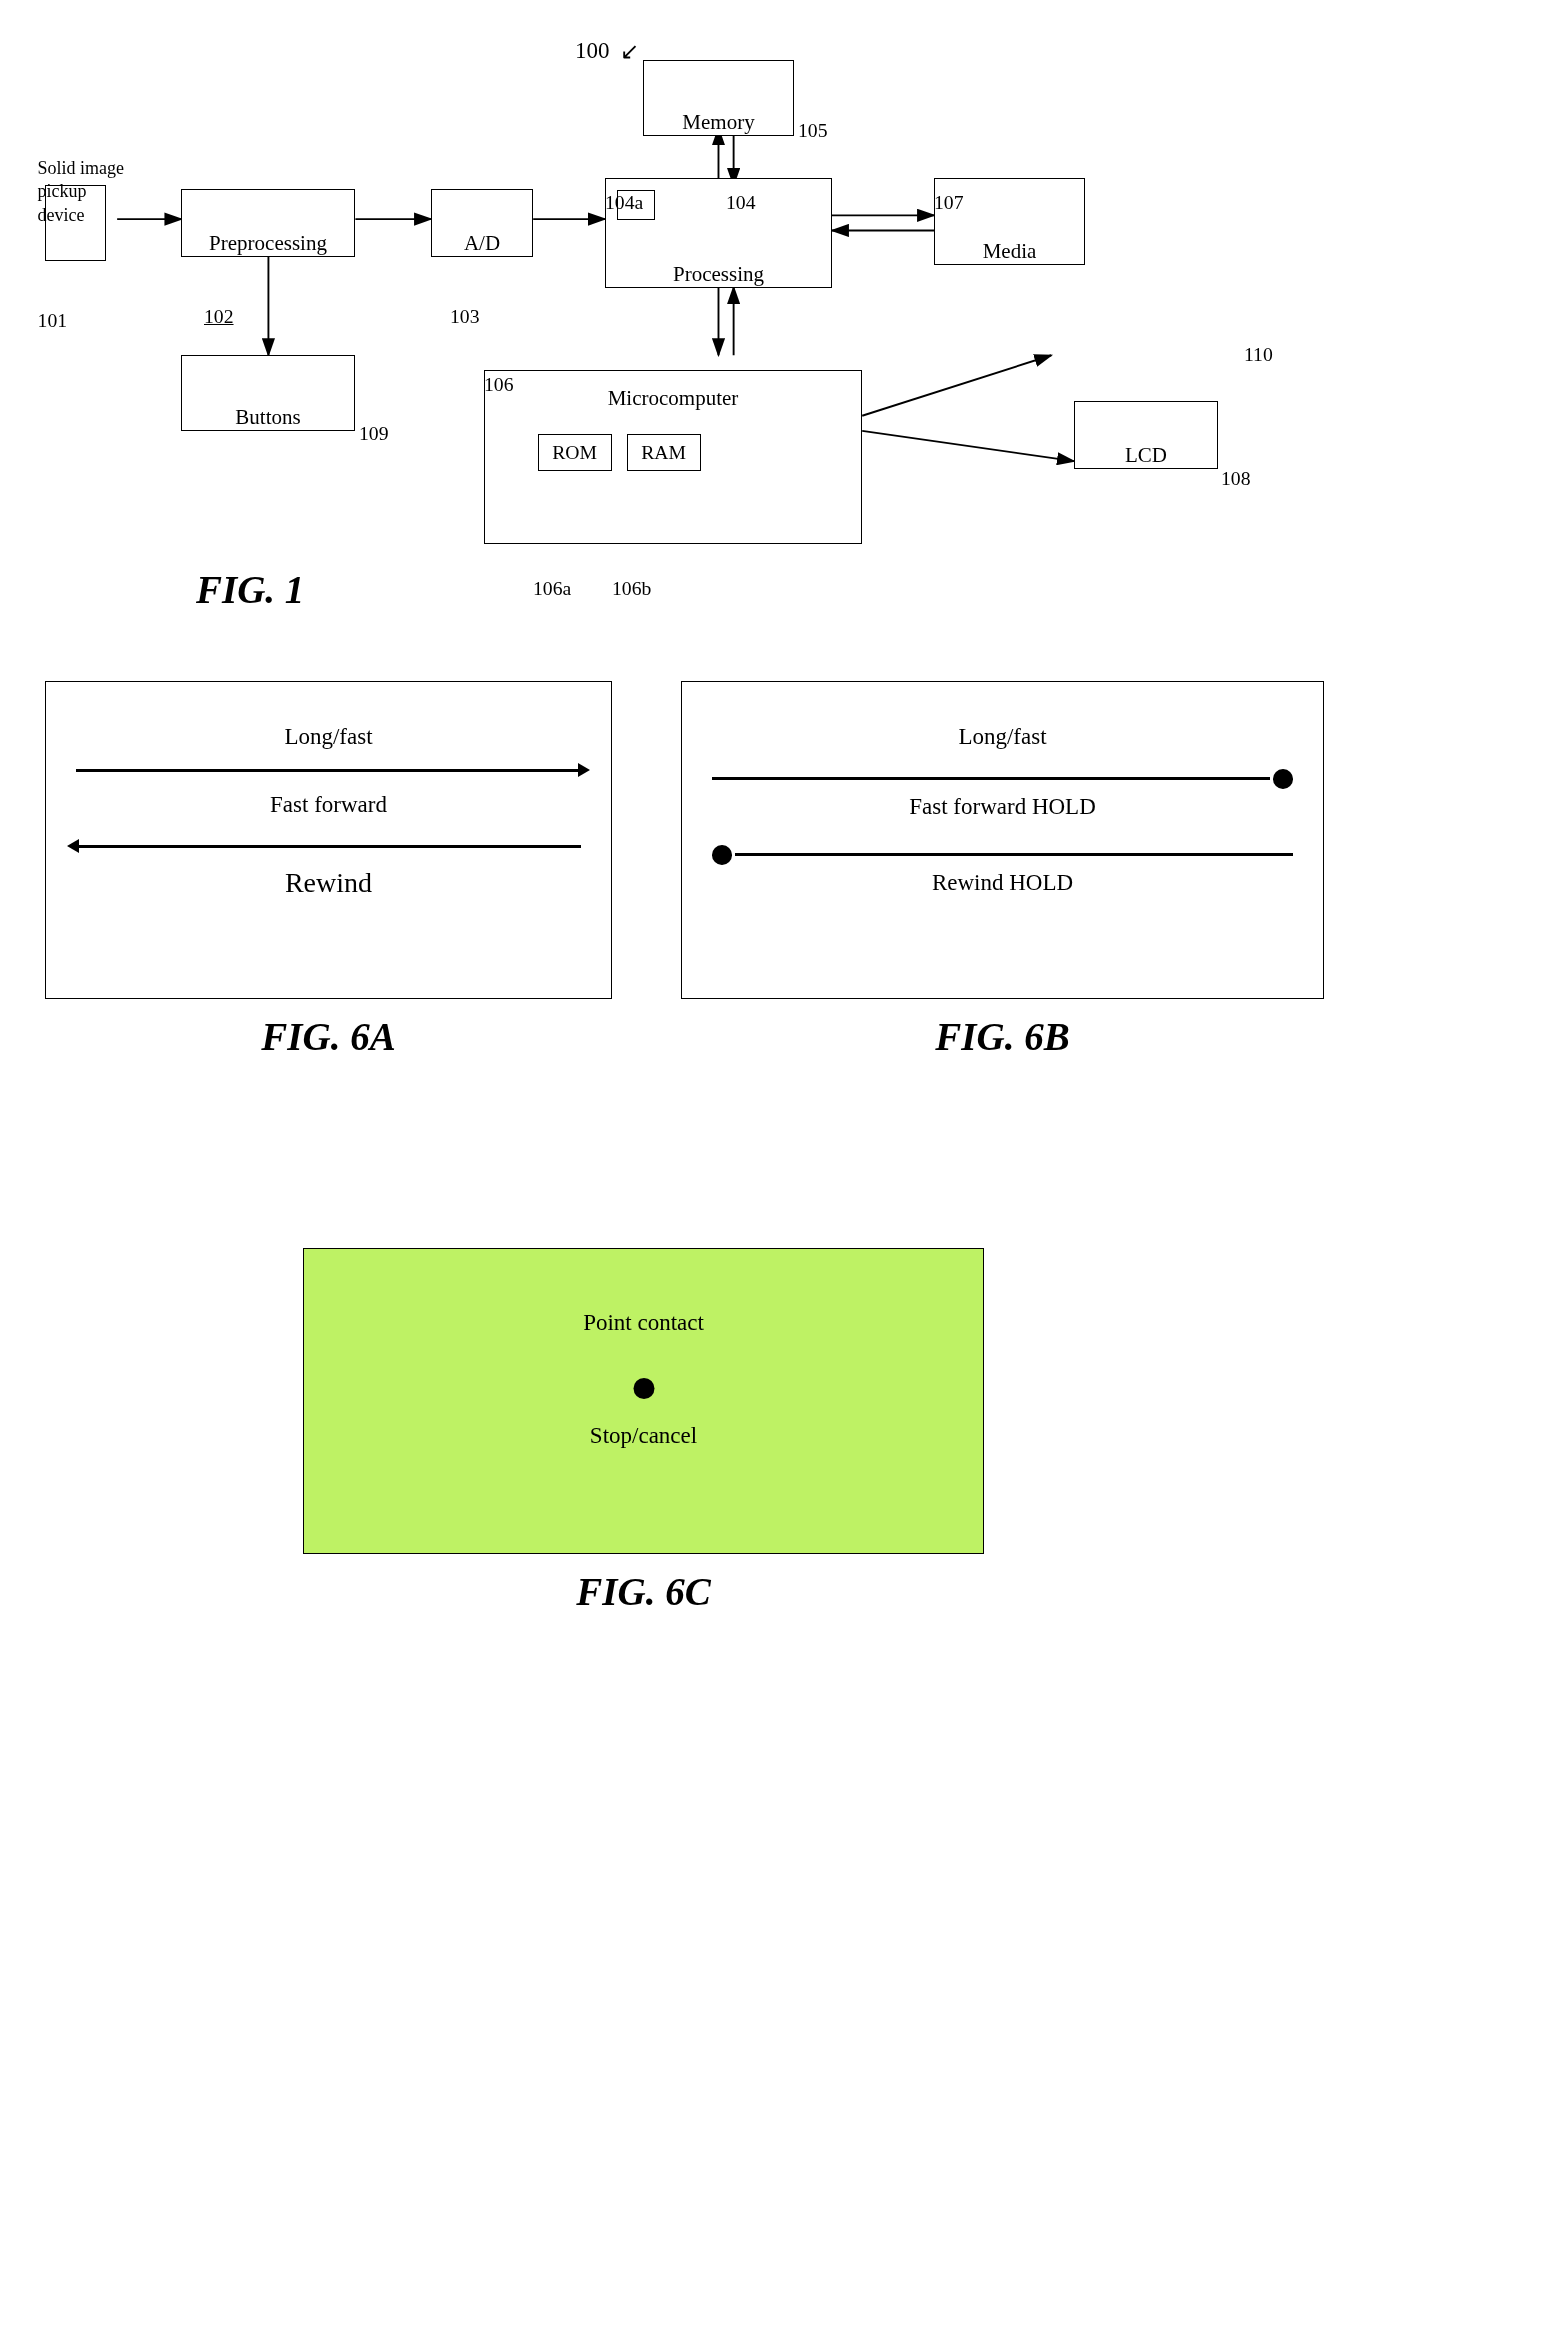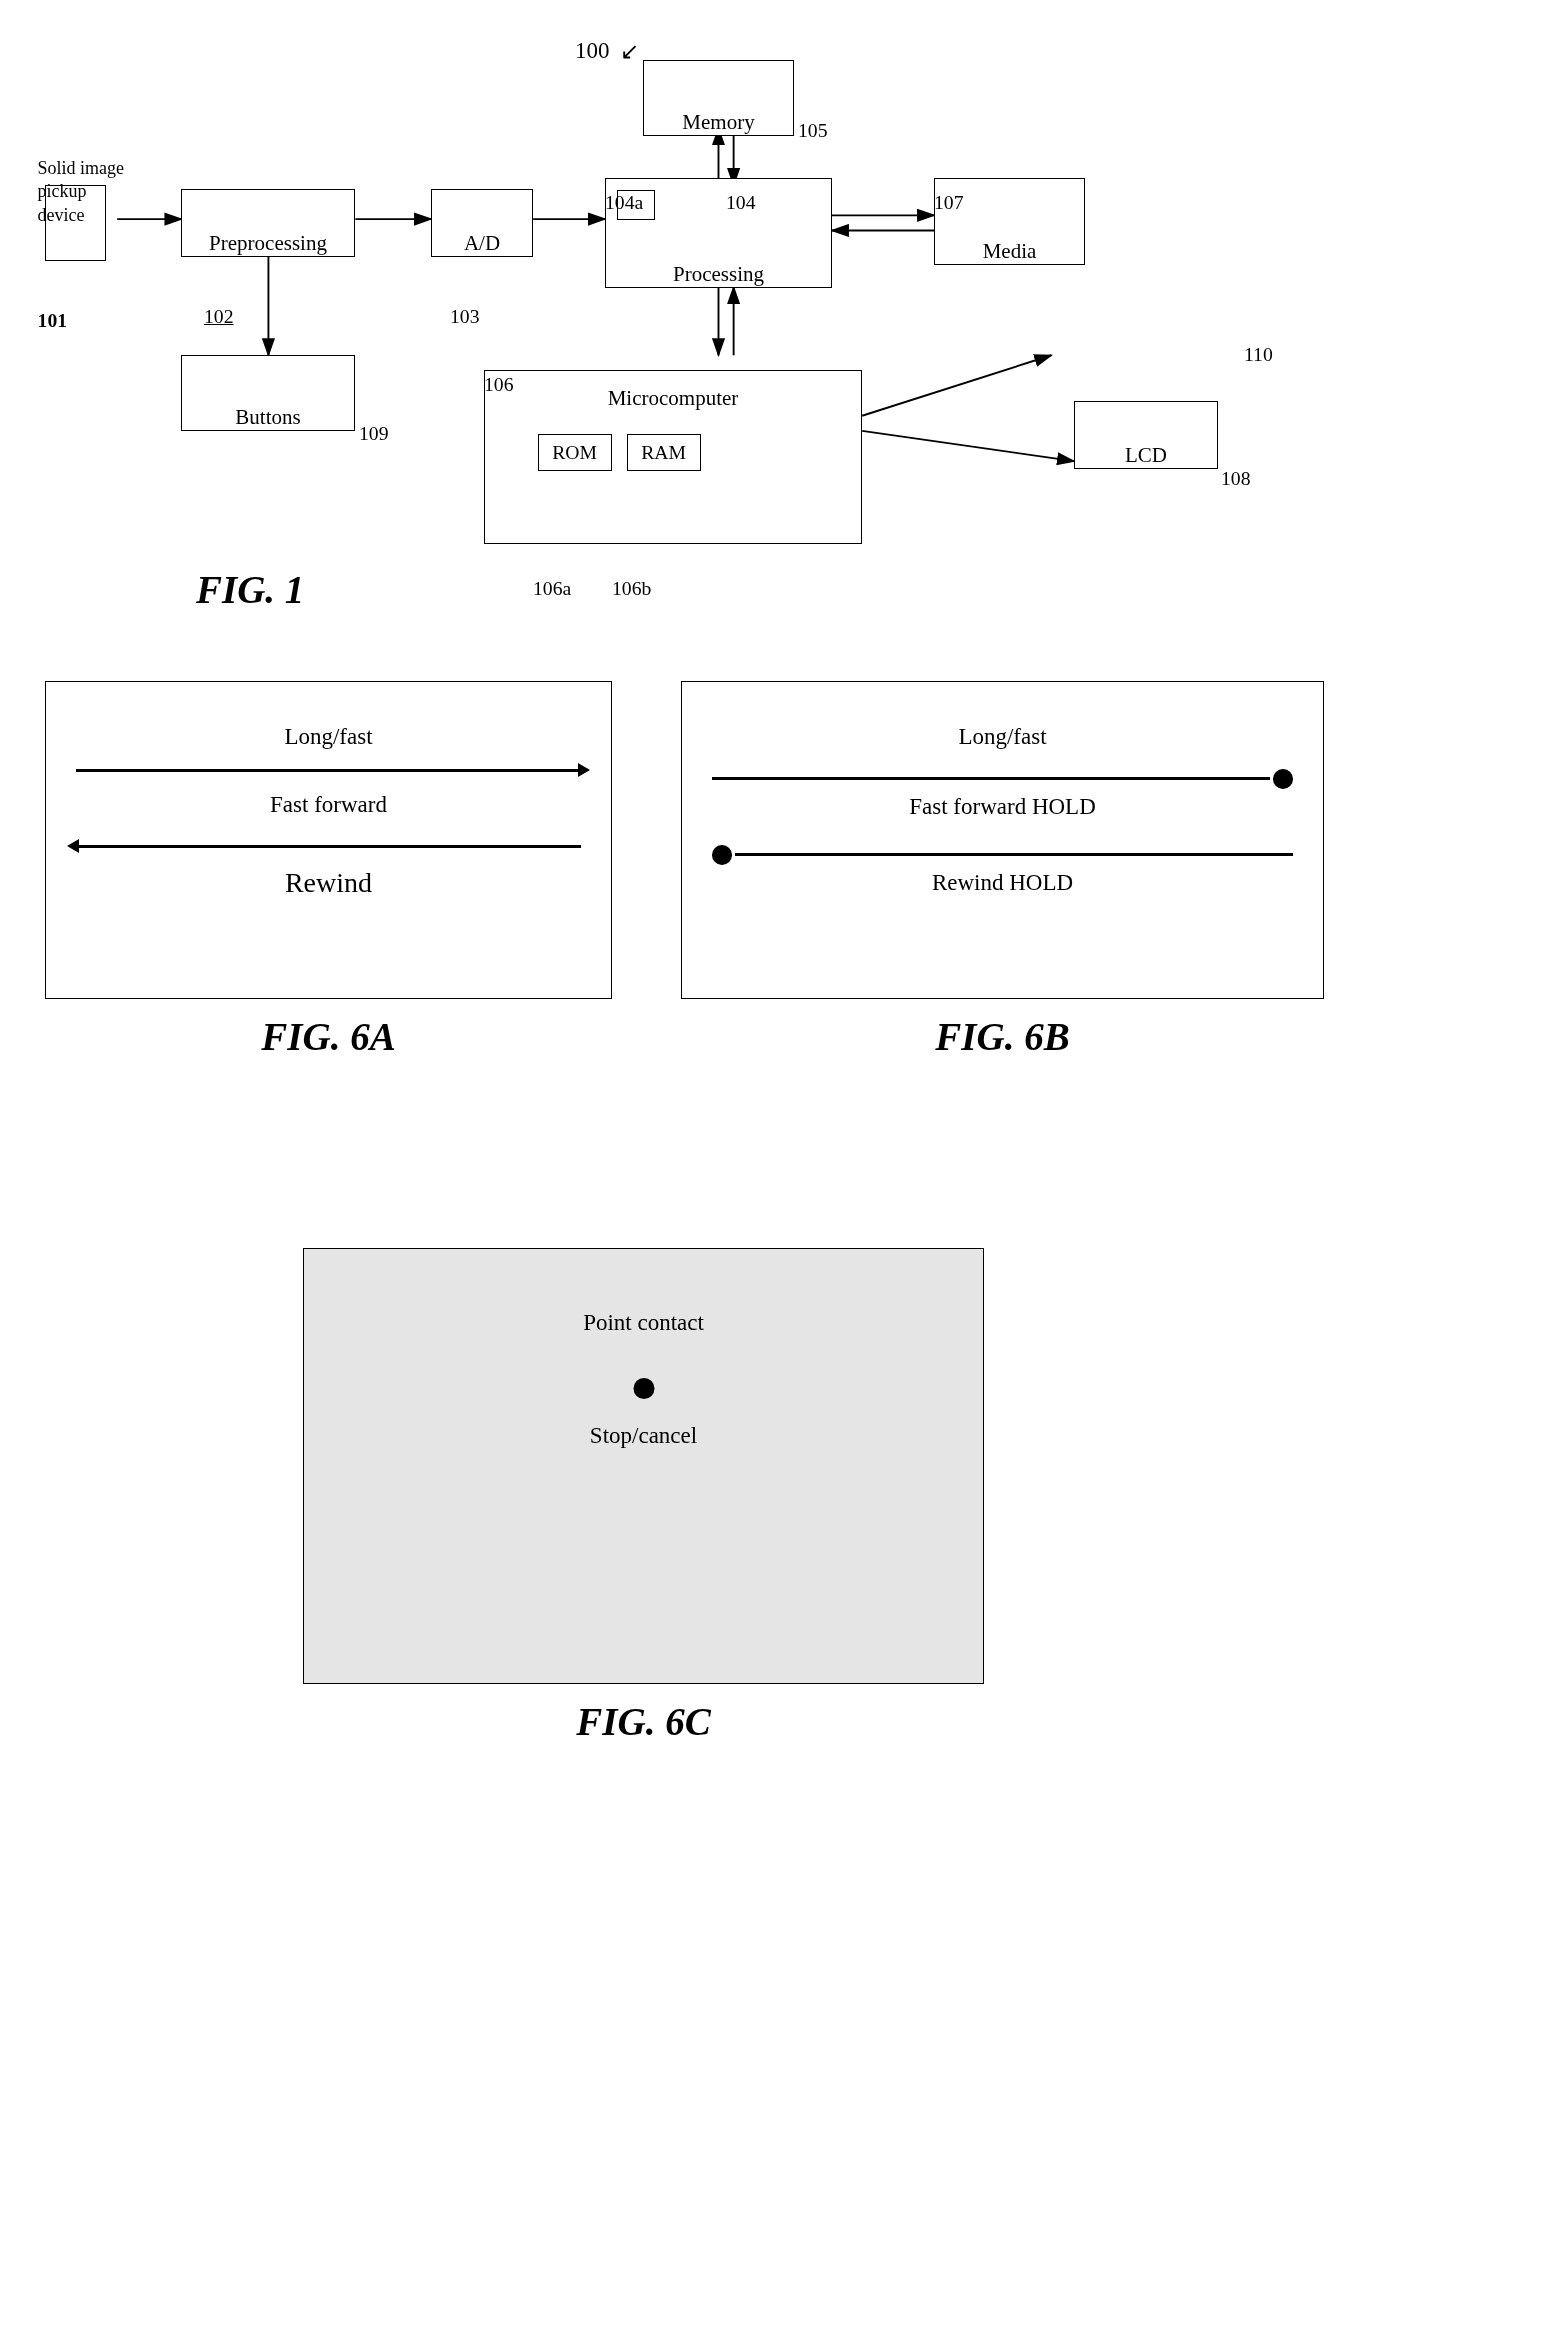--- a/index.html
+++ b/index.html
@@ -103,21 +103,21 @@
 
     <line x1="1430" y1="510" x2="1430" y2="550" stroke="#000" stroke-width="2.5"></line>
 
   </svg>
 
   <div style="position:absolute; top:7.6px; left:545px; font-size:23px;">100</div>
   <div style="position:absolute; top:7.6px; left:590px; font-size:23px;">↙</div>
 
   <div class="block" style="left:15px; top:155px; width:61px; height:76px; font-size:18px;"></div>
   <div class="block-label" style="left:7.6px; top:83px; width:91px; font-size:18px; line-height:1.3;">Solid image pickup device</div>
-  <div class="block-label" style="left:7.6px; top:235px; font-size:19.7px;font-weight:bold;">101</div>
+  <div class="block-label" style="left:7.6px; top:235px; font-size:19.7px;">101</div>
 
   <div class="block" style="left:151px; top:159px; width:174px; height:68px;">
     <span>Preprocessing</span>
   </div>
   <div class="block-label" style="left:174px; top:231px;text-decoration:underline;">102</div>
 
   <div class="block" style="left:401px; top:159px; width:102px; height:68px;">
     <span>A/D</span>
   </div>
   <div class="block-label" style="left:420px; top:231px;">103</div>
@@ -206,21 +206,21 @@
     <div style="position:absolute; top:163px; left:30px; right:30px; display:flex; align-items:center;">
       <div style="width:19.7px; height:19.7px; border-radius:50%; background:#000; flex-shrink:0; margin-right:3px;"></div>
       <div style="flex:1; height:3px; background:#000;"></div>
     </div>
     <div style="position:absolute; top:188px; left:50%; transform:translateX(-50%); font-size:23px; white-space:nowrap;">Rewind HOLD</div>
   </div>
   <div class="fig-label" style="margin-top:15px; text-align:center; width:643px;">FIG. 6B</div>
 </div>
 
 <div style="position:absolute; top:1248px; left:303px;">
-  <div style="border:1.5px solid #000; width:681px; height:436px; position:relative; background:#e5e5e5;">
+  <div style="border:1.5px solid #000; width:681px; height:306px; position:relative; background:#bef264;">
 
     <div style="position:absolute; top:61px; left:50%; transform:translateX(-50%); font-size:23px; white-space:nowrap;">Point contact</div>
 
     <div style="position:absolute; top:129px; left:50%; transform:translateX(-50%); width:21px; height:21px; border-radius:50%; background:#000;"></div>
 
     <div style="position:absolute; top:174px; left:50%; transform:translateX(-50%); font-size:23px; white-space:nowrap;">Stop/cancel</div>
   </div>
   <div class="fig-label" style="margin-top:15px; text-align:center; width:681px;">FIG. 6C</div>
 </div>
 

